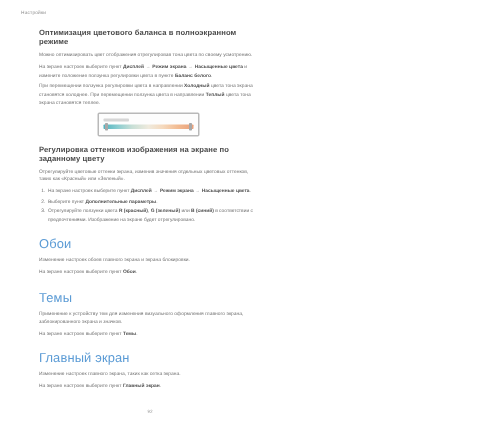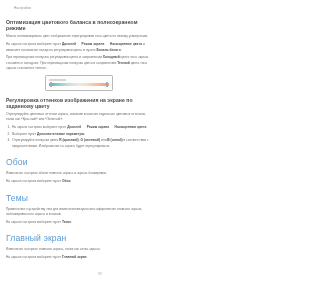--- a/index.html
+++ b/index.html
@@ -18,21 +18,21 @@
   }
   .crumb{
     position:absolute;
     left:14px;top:6px;
     font-size:3.2px;
     letter-spacing:.12px;
     color:#8d8d8d;
   }
   .content{
     position:absolute;
-    left:6px;top:19px;
+    left:26px;top:19px;
     width:146px;
   }
   h2.sec{
     margin:0 0 3.2px 0;
     font-size:5.1px;
     font-weight:bold;
     color:#4b4b4b;
     letter-spacing:.05px;
     line-height:1.2;
   }

